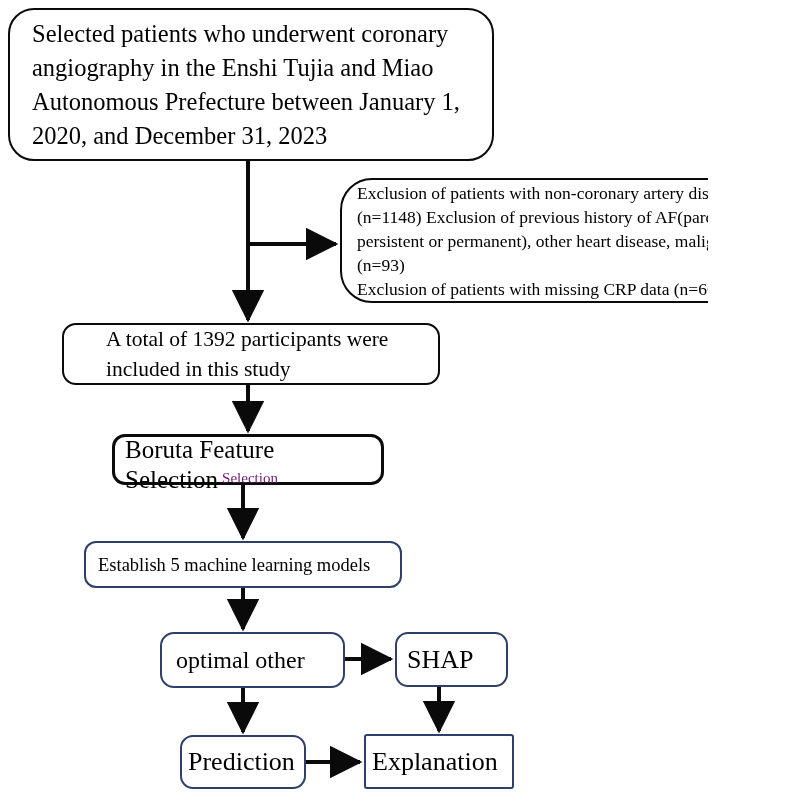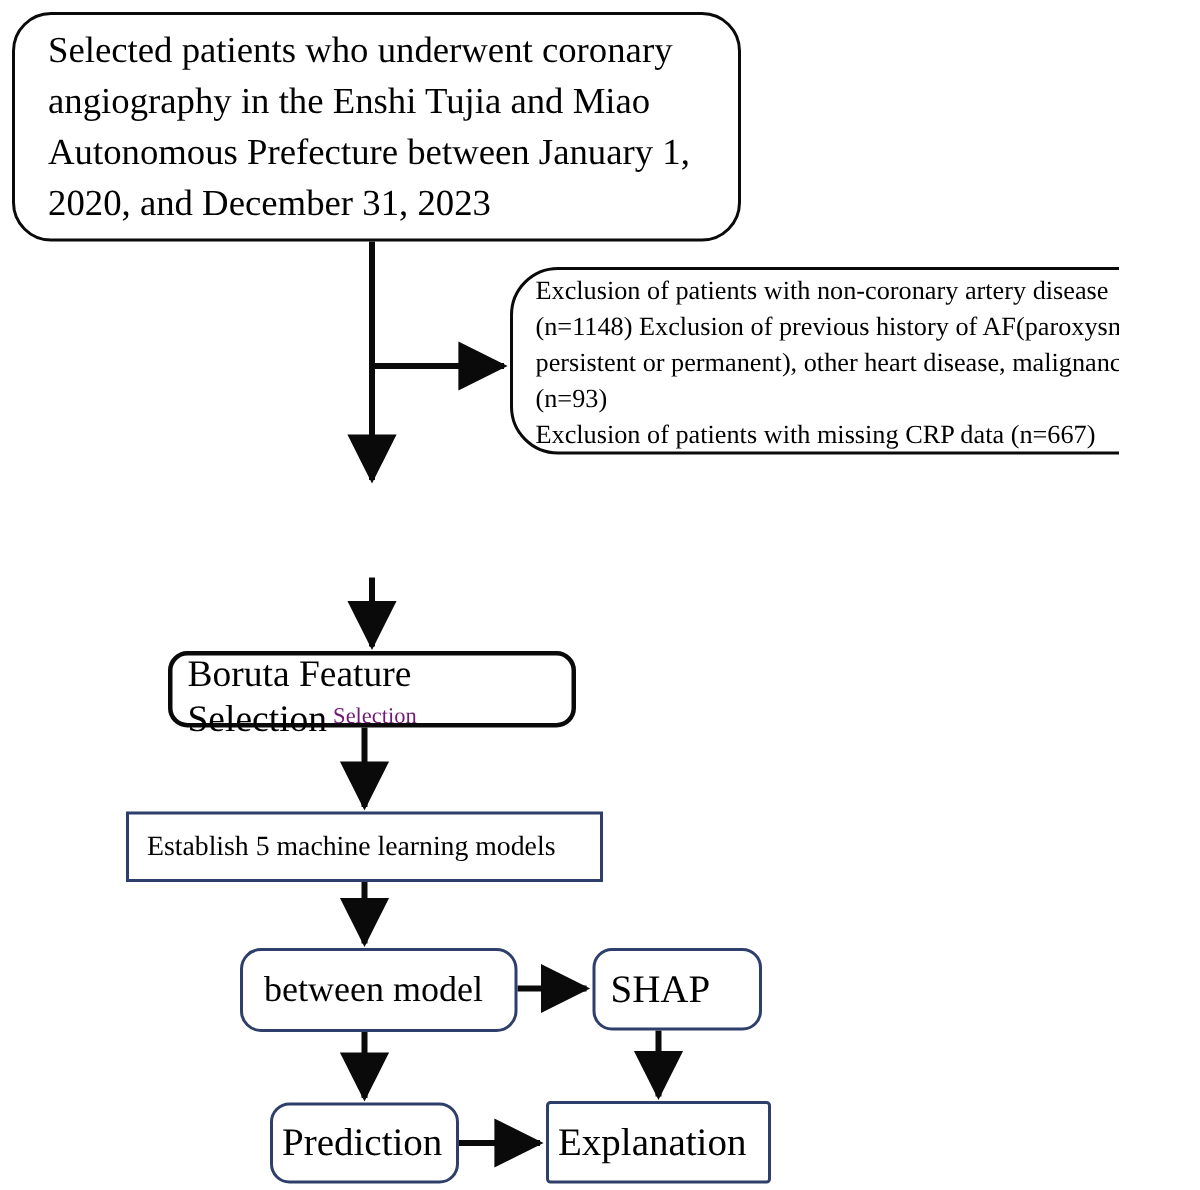--- a/index.html
+++ b/index.html
@@ -10,21 +10,20 @@
   body {
     font-family: "Liberation Serif", "DejaVu Serif", serif;
     color: #000000;
   }
   #flowchart {
     position: relative;
     width: 708px;
     height: 793px;
     background: #ffffff;
     overflow: hidden;
-    padding-left: 38px;
   }
   .node {
     position: absolute;
     box-sizing: border-box;
     background: #ffffff;
     display: flex;
     align-items: center;
     z-index: 3;
   }
   .node .txt {
@@ -68,21 +67,21 @@
 
   #node-boruta {
     left: 112px; top: 434px; width: 272px; height: 51px;
     border-radius: 13px;
     padding: 0 8px 0 10px;
   }
   #node-boruta .txt { font-size: 25px; line-height: 30px; margin-top: 11px; }
 
   #node-models {
     left: 84px; top: 541px; width: 318px; height: 47px;
-    border-radius: 0;
+    border-radius: 12px;
     padding: 0 8px 0 12px;
   }
   #node-models .txt { font-size: 18.5px; line-height: 24px; }
 
   #node-optimal {
     left: 160px; top: 632px; width: 185px; height: 56px;
     border-radius: 14px;
     padding: 0 8px 0 14px;
   }
   #node-optimal .txt { font-size: 24px; line-height: 30px; }
@@ -161,32 +160,35 @@
 
   <div class="node b-black" id="node-cohort">
     <div class="txt">Selected patients who underwent coronary angiography in the Enshi Tujia and Miao Autonomous Prefecture between January 1, 2020, and December 31, 2023</div>
   </div>
 
   <div class="node b-black" id="node-exclusion">
     <div class="txt">Exclusion of patients with non-coronary artery disease (n=1148) Exclusion of previous history of AF(paroxysmal, persistent or permanent), other heart disease, malignancy (n=93)
  Exclusion of patients with missing CRP data (n=667)</div>
   </div>
 
+  <div class="node b-black" id="node-participants">
+    <div class="txt">A total of 1392 participants were included in this study</div>
+  </div>
 
   <div class="node b-black-thick" id="node-boruta">
     <div class="txt">Boruta Feature Selection</div>
   </div>
   <div id="boruta-ghost">Selection</div>
 
   <div class="node b-navy" id="node-models">
     <div class="txt">Establish 5 machine learning models</div>
   </div>
 
   <div class="node b-navy" id="node-optimal">
-    <div class="txt">between model</div>
+    <div class="txt">optimal other</div>
   </div>
 
   <div class="node b-navy" id="node-prediction">
     <div class="txt">Prediction</div>
   </div>
 
   <div class="node b-navy" id="node-shap">
     <div class="txt">SHAP</div>
   </div>
 

